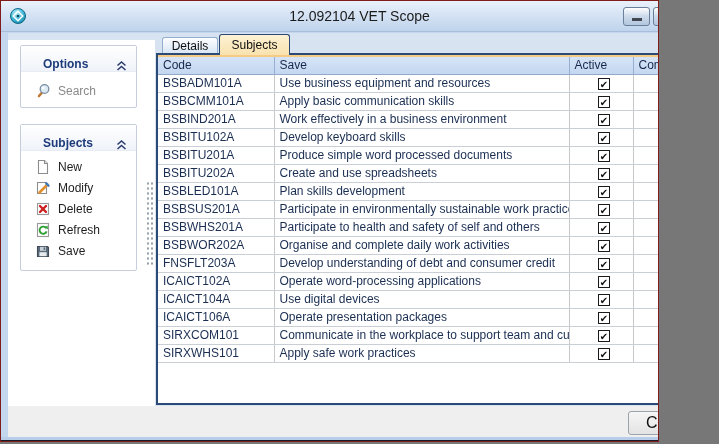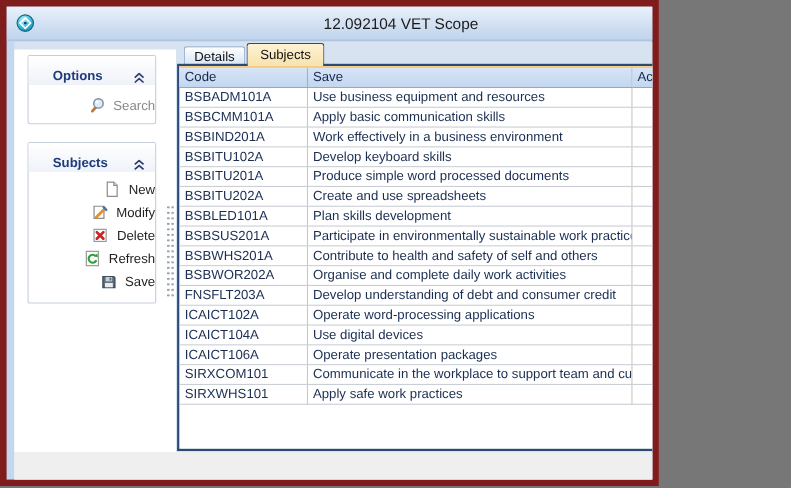--- a/index.html
+++ b/index.html
@@ -1,21 +1,21 @@
 <!DOCTYPE html>
 <html><head>
 <meta charset="utf-8">
 <style>
   * { margin:0; padding:0; box-sizing:border-box; }
   html,body { background:#777; }
   body { font-family:"Liberation Sans","DejaVu Sans",sans-serif; }
 
   .window{
-    position:relative; width:599px; height:442px; margin:0;
-    border:6px solid #7f1d1d; background:#C3D7EE; overflow:hidden;
+    position:relative; width:659px; height:442px; margin:0;
+    border:1px solid #7f1d1d; background:#C3D7EE; overflow:hidden;
   }
 
   
   .titlebar{
     position:absolute; left:0; top:0; width:717px; height:31px;
     background:linear-gradient(#EAF2FB,#D6E3F4 45%,#BFD4EC);
     border-bottom:1px solid #A9BEDA;
   }
   .win-icon{ position:absolute; left:8px; top:6px; width:18px; height:18px; }
   .title-text{
@@ -52,21 +52,21 @@
   .panel-header{
     height:26px; display:flex; align-items:flex-end;
     padding:0 9px 0 22px;
     background:linear-gradient(#FFFFFF,#EFF3F9);
     border-bottom:1px solid #E8ECF3;
   }
   .panel-title{ font-size:12px; font-weight:bold; color:#1E3C7B; }
   .panel-chevron{ margin-left:auto; display:flex; }
   .side-item{
     display:flex; align-items:center; height:21px; padding-left:14px; gap:7px;
-    font-size:12px; color:#1F1F1F; cursor:default;justify-content:flex-end;
+    font-size:12px; color:#1F1F1F; cursor:default;
   }
   .panel-options .side-item{ margin-top:8px; height:22px; }
   .panel-subjects .item-list{ padding-top:5px; }
   .side-item .lbl-gray{ color:#8A8A8A; }
   .side-item svg{ flex:0 0 auto; }
 
   
   .splitter{
     position:absolute; left:145px; top:180px; width:7px; height:86px;
     background-image:radial-gradient(circle,#9AA4AE 1px,transparent 1.3px);
@@ -326,21 +326,21 @@
             <td class="col-comp"><span class="cb"></span></td>
           </tr>
           <tr class="grid-row">
             <td class="col-code">BSBSUS201A</td>
             <td class="col-name">Participate in environmentally sustainable work practices</td>
             <td class="col-active"><span class="cb checked"></span></td>
             <td class="col-comp"><span class="cb"></span></td>
           </tr>
           <tr class="grid-row">
             <td class="col-code">BSBWHS201A</td>
-            <td class="col-name">Contribute to health and safety of self and others</td>
+            <td class="col-name">Participate to health and safety of self and others</td>
             <td class="col-active"><span class="cb checked"></span></td>
             <td class="col-comp"><span class="cb"></span></td>
           </tr>
           <tr class="grid-row">
             <td class="col-code">BSBWOR202A</td>
             <td class="col-name">Organise and complete daily work activities</td>
             <td class="col-active"><span class="cb checked"></span></td>
             <td class="col-comp"><span class="cb"></span></td>
           </tr>
           <tr class="grid-row">

